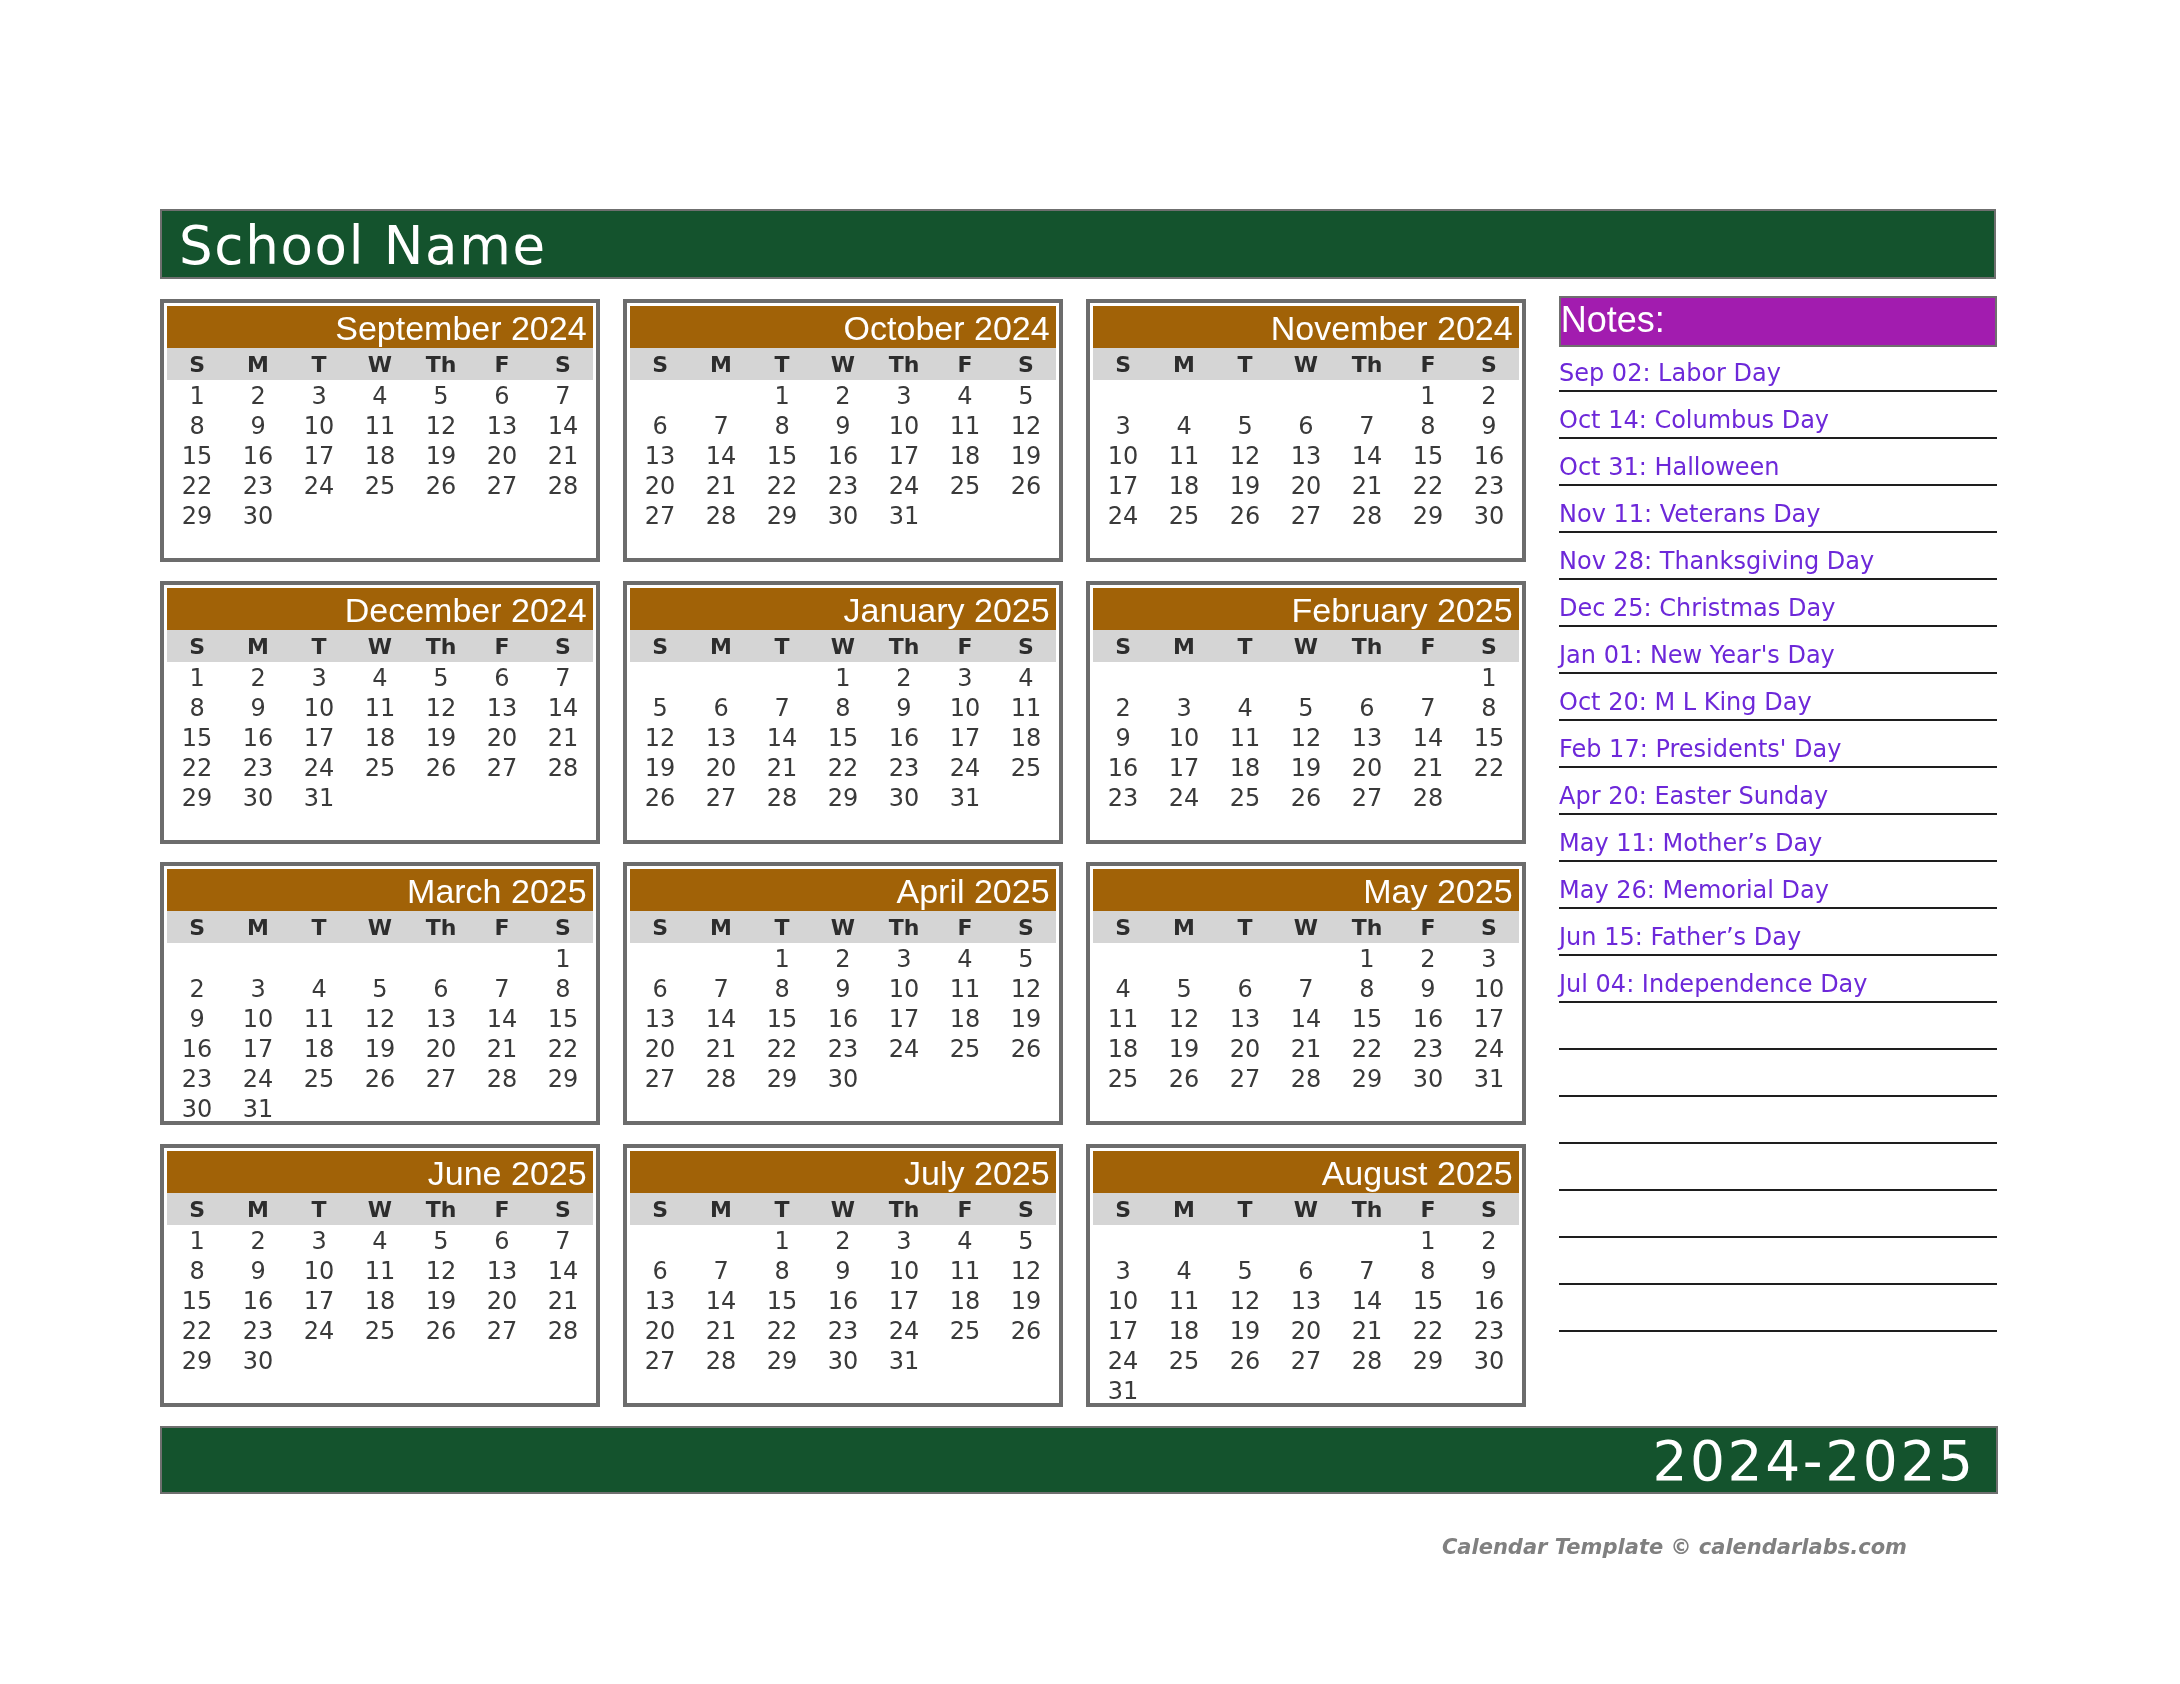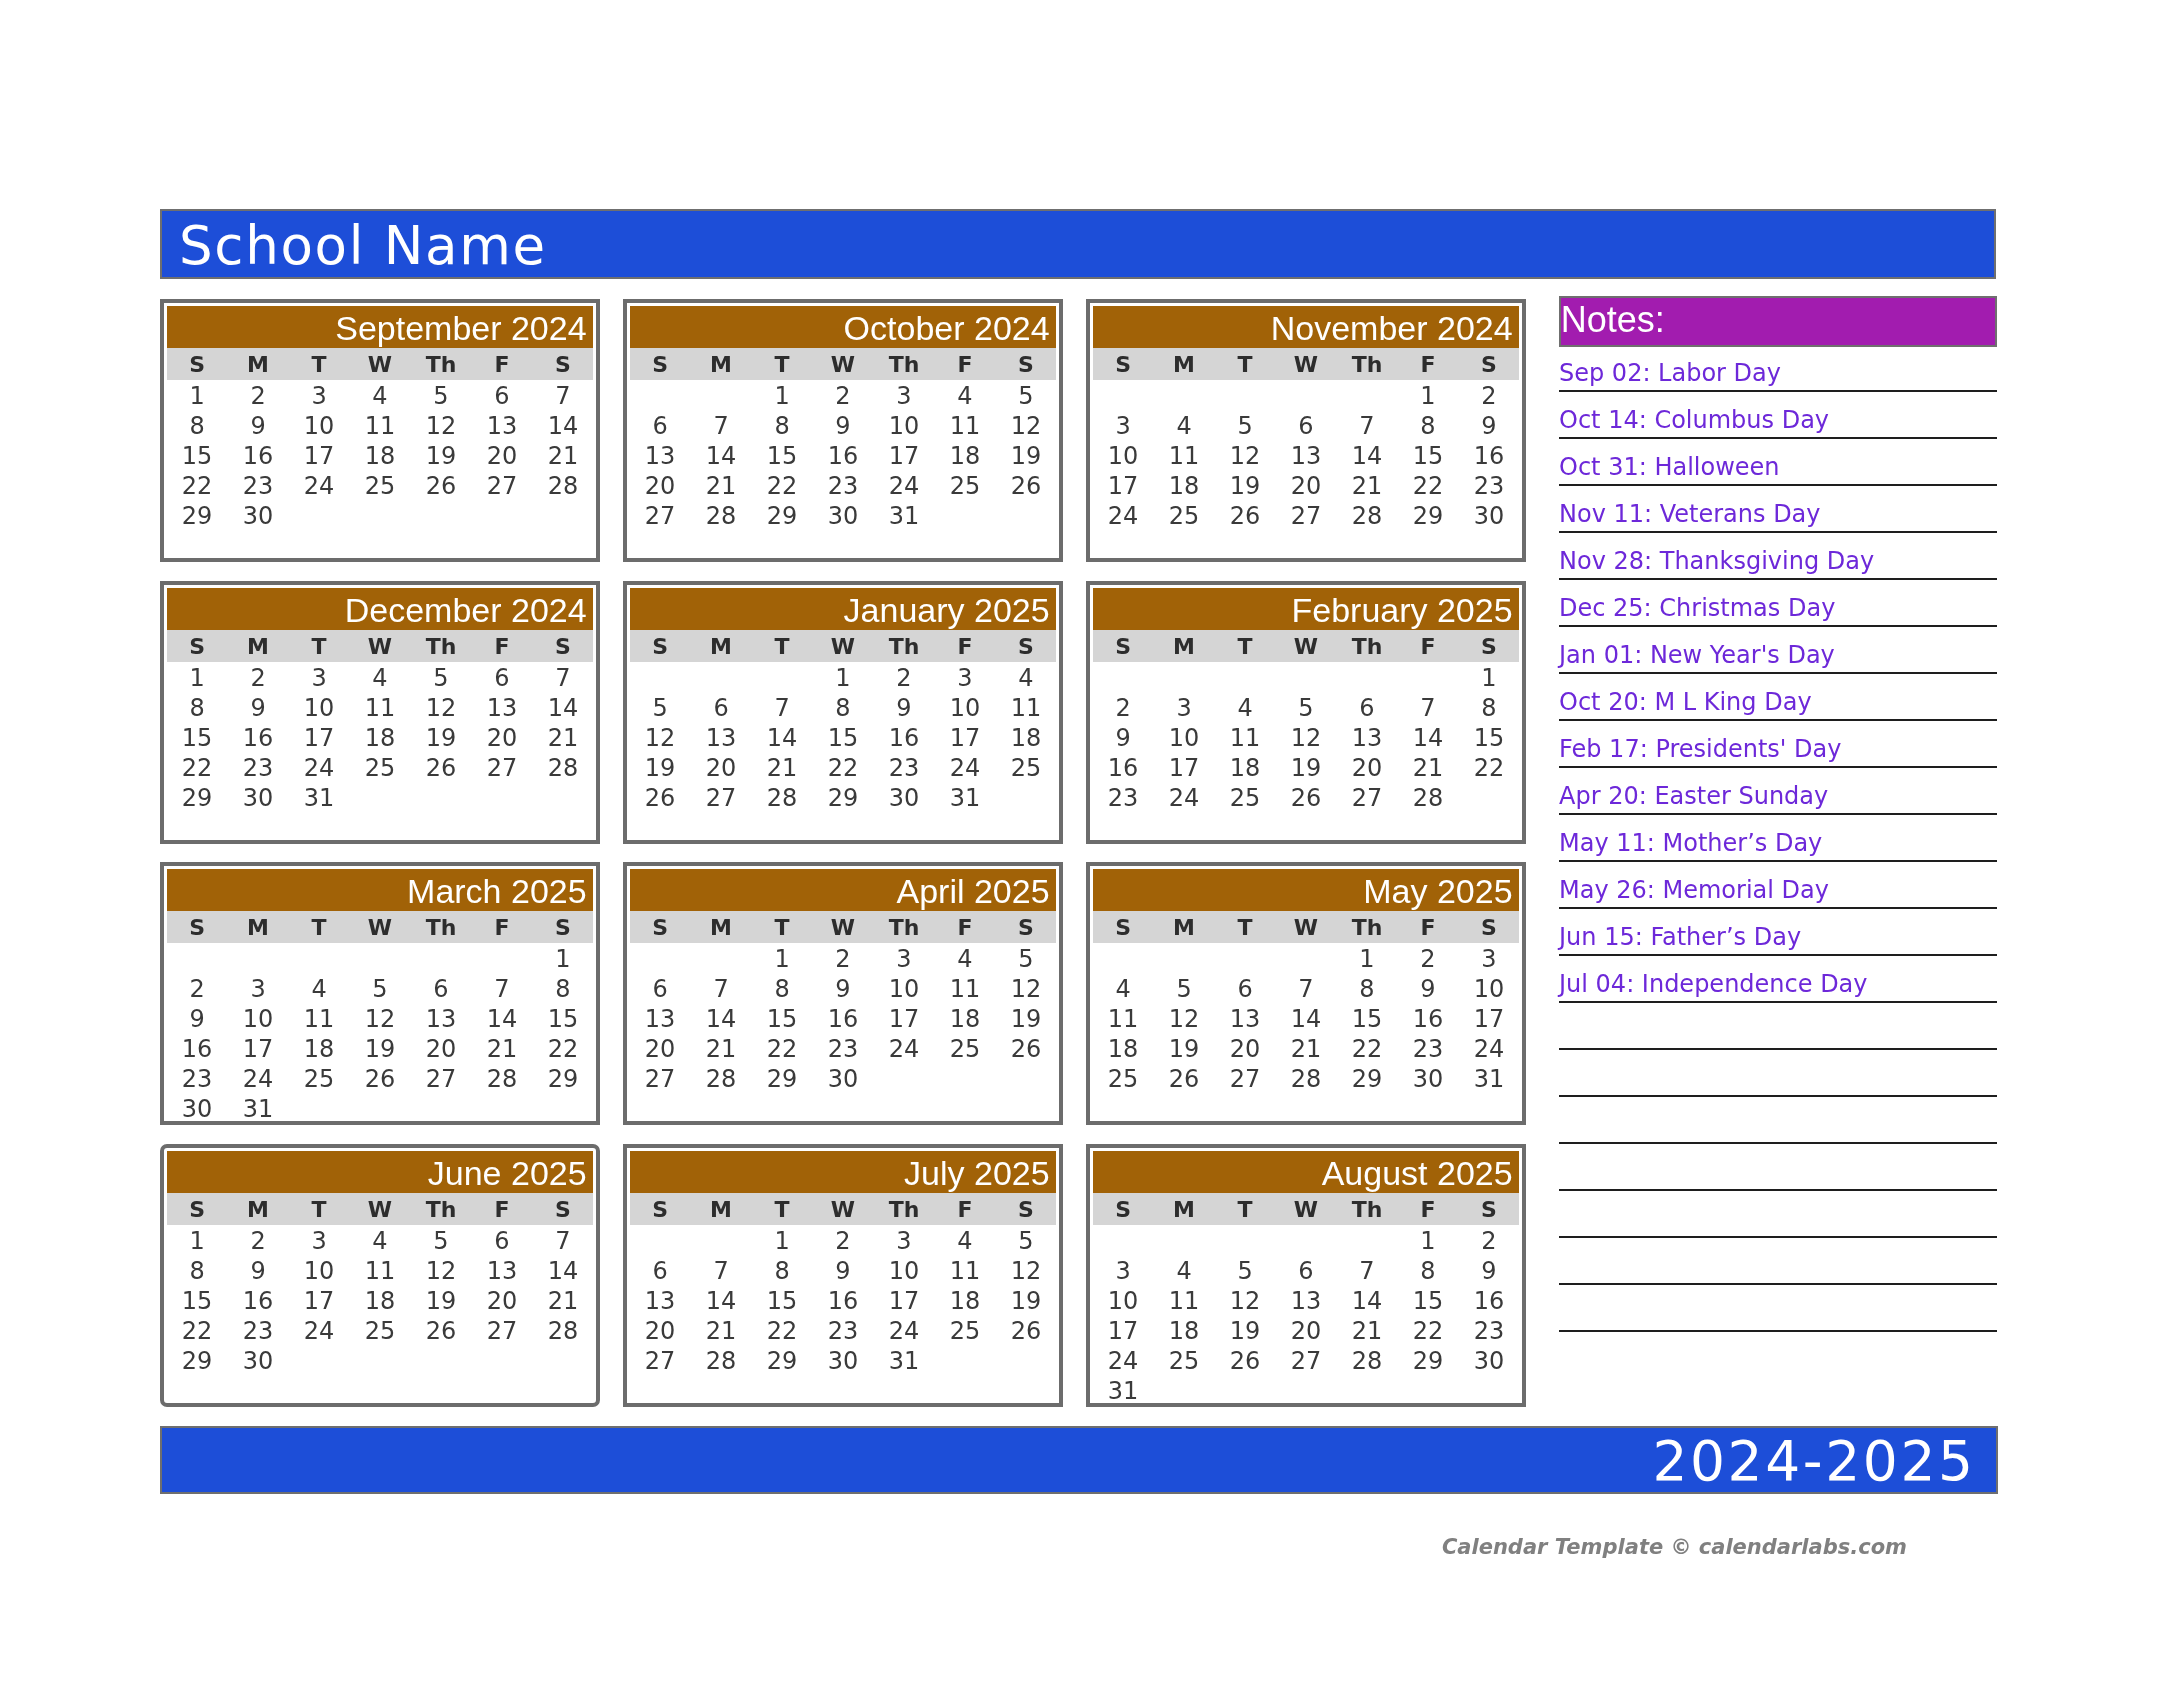--- a/index.html
+++ b/index.html
@@ -1,18 +1,18 @@
 <!DOCTYPE html>
 <html style="font-size:13.6px"><head>
 <meta charset="utf-8">
 <style>
   html, body { margin: 0; padding: 0; background: #ffffff; }
   body { width: 2181px; height: 1685px; position: relative; overflow: hidden;
          font-family: "DejaVu Sans", sans-serif; color: #333; }
-  .bar { position: absolute; background: #1d4ed8; border: 2.6px solid #6f6f6f; box-sizing: border-box; color: #fff; padding-left: 48px; }
+  .bar { position: absolute; background: #14532d; border: 2.6px solid #6f6f6f; box-sizing: border-box; color: #fff; padding-left: 48px; }
   #title-bar { left: 160px; top: 209px; width: 1836px; height: 70px; }
   #title-bar .txt { position: absolute; left: 17px; top: 5.1px; font-size: 53px; letter-spacing: 1.7px; line-height: 60px; }
   #footer-bar { left: 160px; top: 1426px; width: 1838px; height: 68px; }
   #footer-bar .txt { position: absolute; right: 20.4px; top: 3.4px; font-size: 55px; letter-spacing: 2.6px; line-height: 60px; }
 
   .month { position: absolute; width: 440px; height: 263px; box-sizing: border-box;
            border: 4.3px solid #6c6c6c; background: #fff; }
   .month .mhead { position: absolute; left: 2.6px; right: 2.6px; top: 2.6px; height: 43px; background: #a16207; }
   .month .mtitle { position: absolute; right: 6.8px; top: 0; font-size: 34px; line-height: 44px; color: #fff;
                    font-family: "Liberation Sans", sans-serif; }
@@ -480,21 +480,21 @@
         <span>24</span>
         <span>25</span>
         <span>26</span>
         <span>27</span>
         <span>28</span>
         <span>29</span>
         <span>30</span>
         <span>31</span>
       </div>
     </div>
-    <div class="month" style="left: 160px; top: 1144px; border-radius: 7px;">
+    <div class="month" style="left: 160px; top: 1144px;">
       <div class="mhead">
         <span class="mtitle">June 2025</span>
       </div>
       <div class="dow">
         <span>S</span>
         <span>M</span>
         <span>T</span>
         <span>W</span>
         <span>Th</span>
         <span>F</span>

